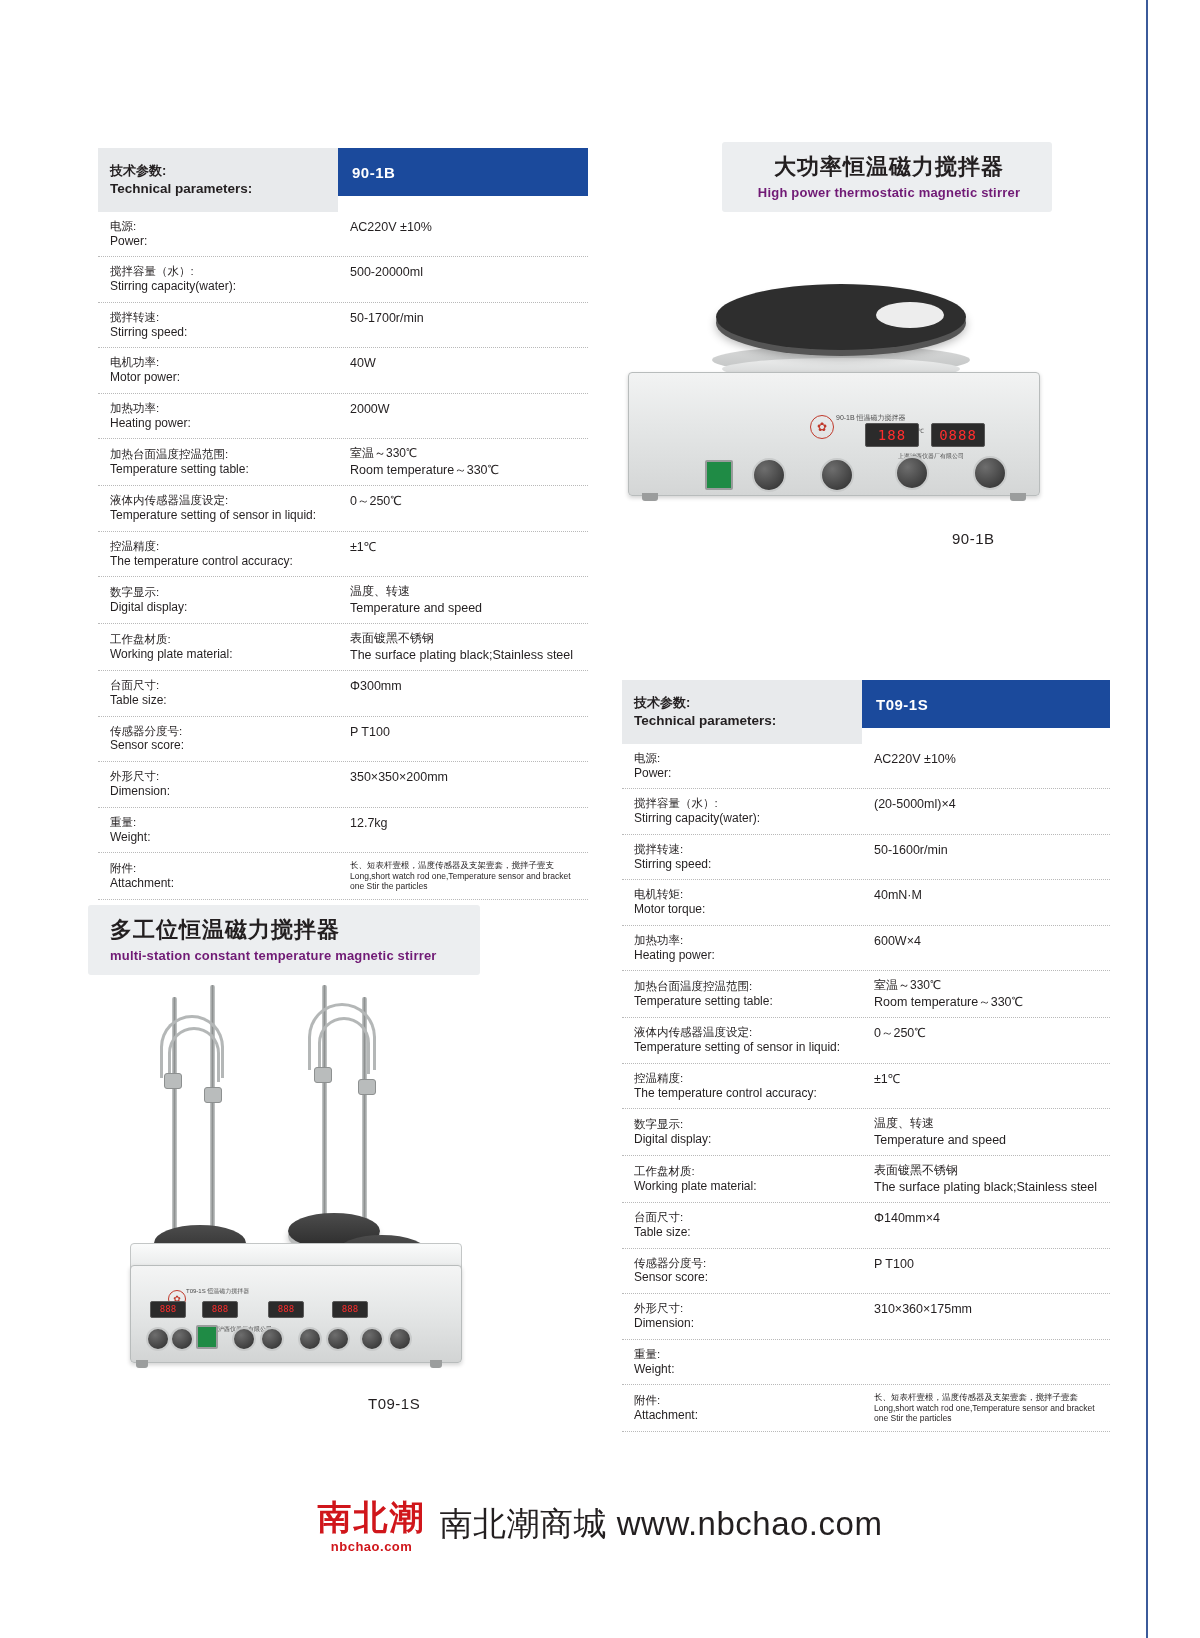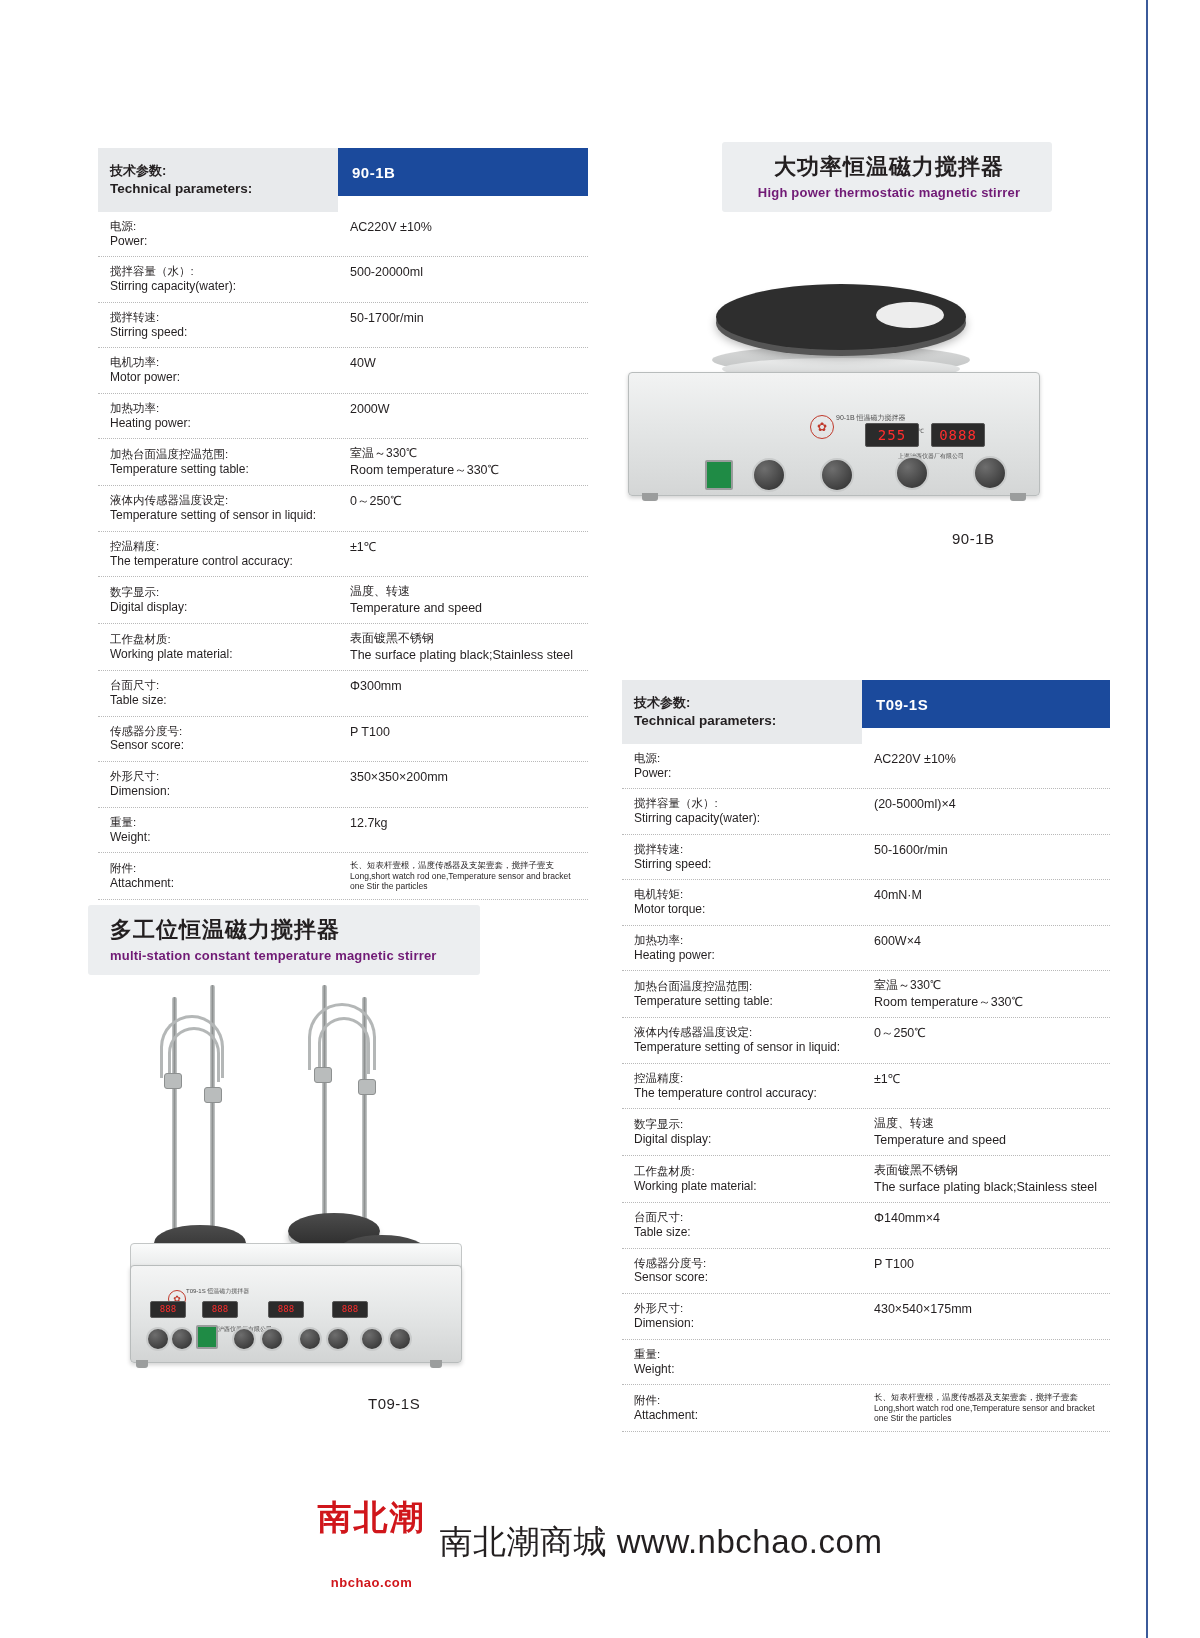--- a/index.html
+++ b/index.html
@@ -297,21 +297,20 @@
     width: 1200px;
     display: flex;
     align-items: center;
     justify-content: center;
   }
   .footer-logo {
     display: flex;
     flex-direction: column;
     align-items: center;
     margin-right: 14px;
-    gap: 36px;
   }
   .footer-logo .cn {
     font-size: 34px;
     font-weight: bold;
     color: #d0161b;
     letter-spacing: 2px;
     font-family: "DejaVu Sans", sans-serif;
   }
   .footer-logo .en {
     font-size: 13px;
@@ -503,21 +502,21 @@
     <div class="s1-disc2"></div>
     <div class="s1-disc3"></div>
     <div class="s1-body-top"></div>
     <div class="s1-body"></div>
     <div class="s1-plate">
       <div class="s1-plate-inner"></div>
     </div>
 
     <div class="s1-logo" style="left:192px; top:135px;">✿</div>
     <div class="s1-label" style="left:218px; top:133px;">90-1B 恒温磁力搅拌器</div>
-    <div class="s1-display" style="left:247px; top:143px;">255</div>
+    <div class="s1-display" style="left:247px; top:143px;">188</div>
     <div class="s1-display" style="left:313px; top:143px;">0888</div>
     <div class="s1-label" style="left:300px; top:147px; font-size:6px;">℃</div>
     <div class="s1-label" style="left:280px; top:172px; font-size:6px;">上海沪西仪器厂有限公司</div>
     <div class="s1-switch" style="left:87px; top:180px;"></div>
     <div class="s1-knob" style="left:134px; top:178px;"></div>
     <div class="s1-knob" style="left:202px; top:178px;"></div>
     <div class="s1-knob" style="left:277px; top:176px;"></div>
     <div class="s1-knob" style="left:355px; top:176px;"></div>
     <div class="s1-foot" style="left:24px; top:213px;"></div>
     <div class="s1-foot" style="left:392px; top:213px;"></div>
@@ -706,21 +705,21 @@
         <span class="ven">P T100</span>
       </div>
     </div>
     <div class="spec-row">
       <div class="lbl">
         <span class="cn">外形尺寸:</span>
         <span class="en">Dimension:</span>
       </div>
       <div class="val">
         <span class="vcn"></span>
-        <span class="ven">430×540×175mm</span>
+        <span class="ven">310×360×175mm</span>
       </div>
     </div>
     <div class="spec-row">
       <div class="lbl">
         <span class="cn">重量:</span>
         <span class="en">Weight:</span>
       </div>
     </div>
     <div class="spec-row tiny">
       <div class="lbl">

